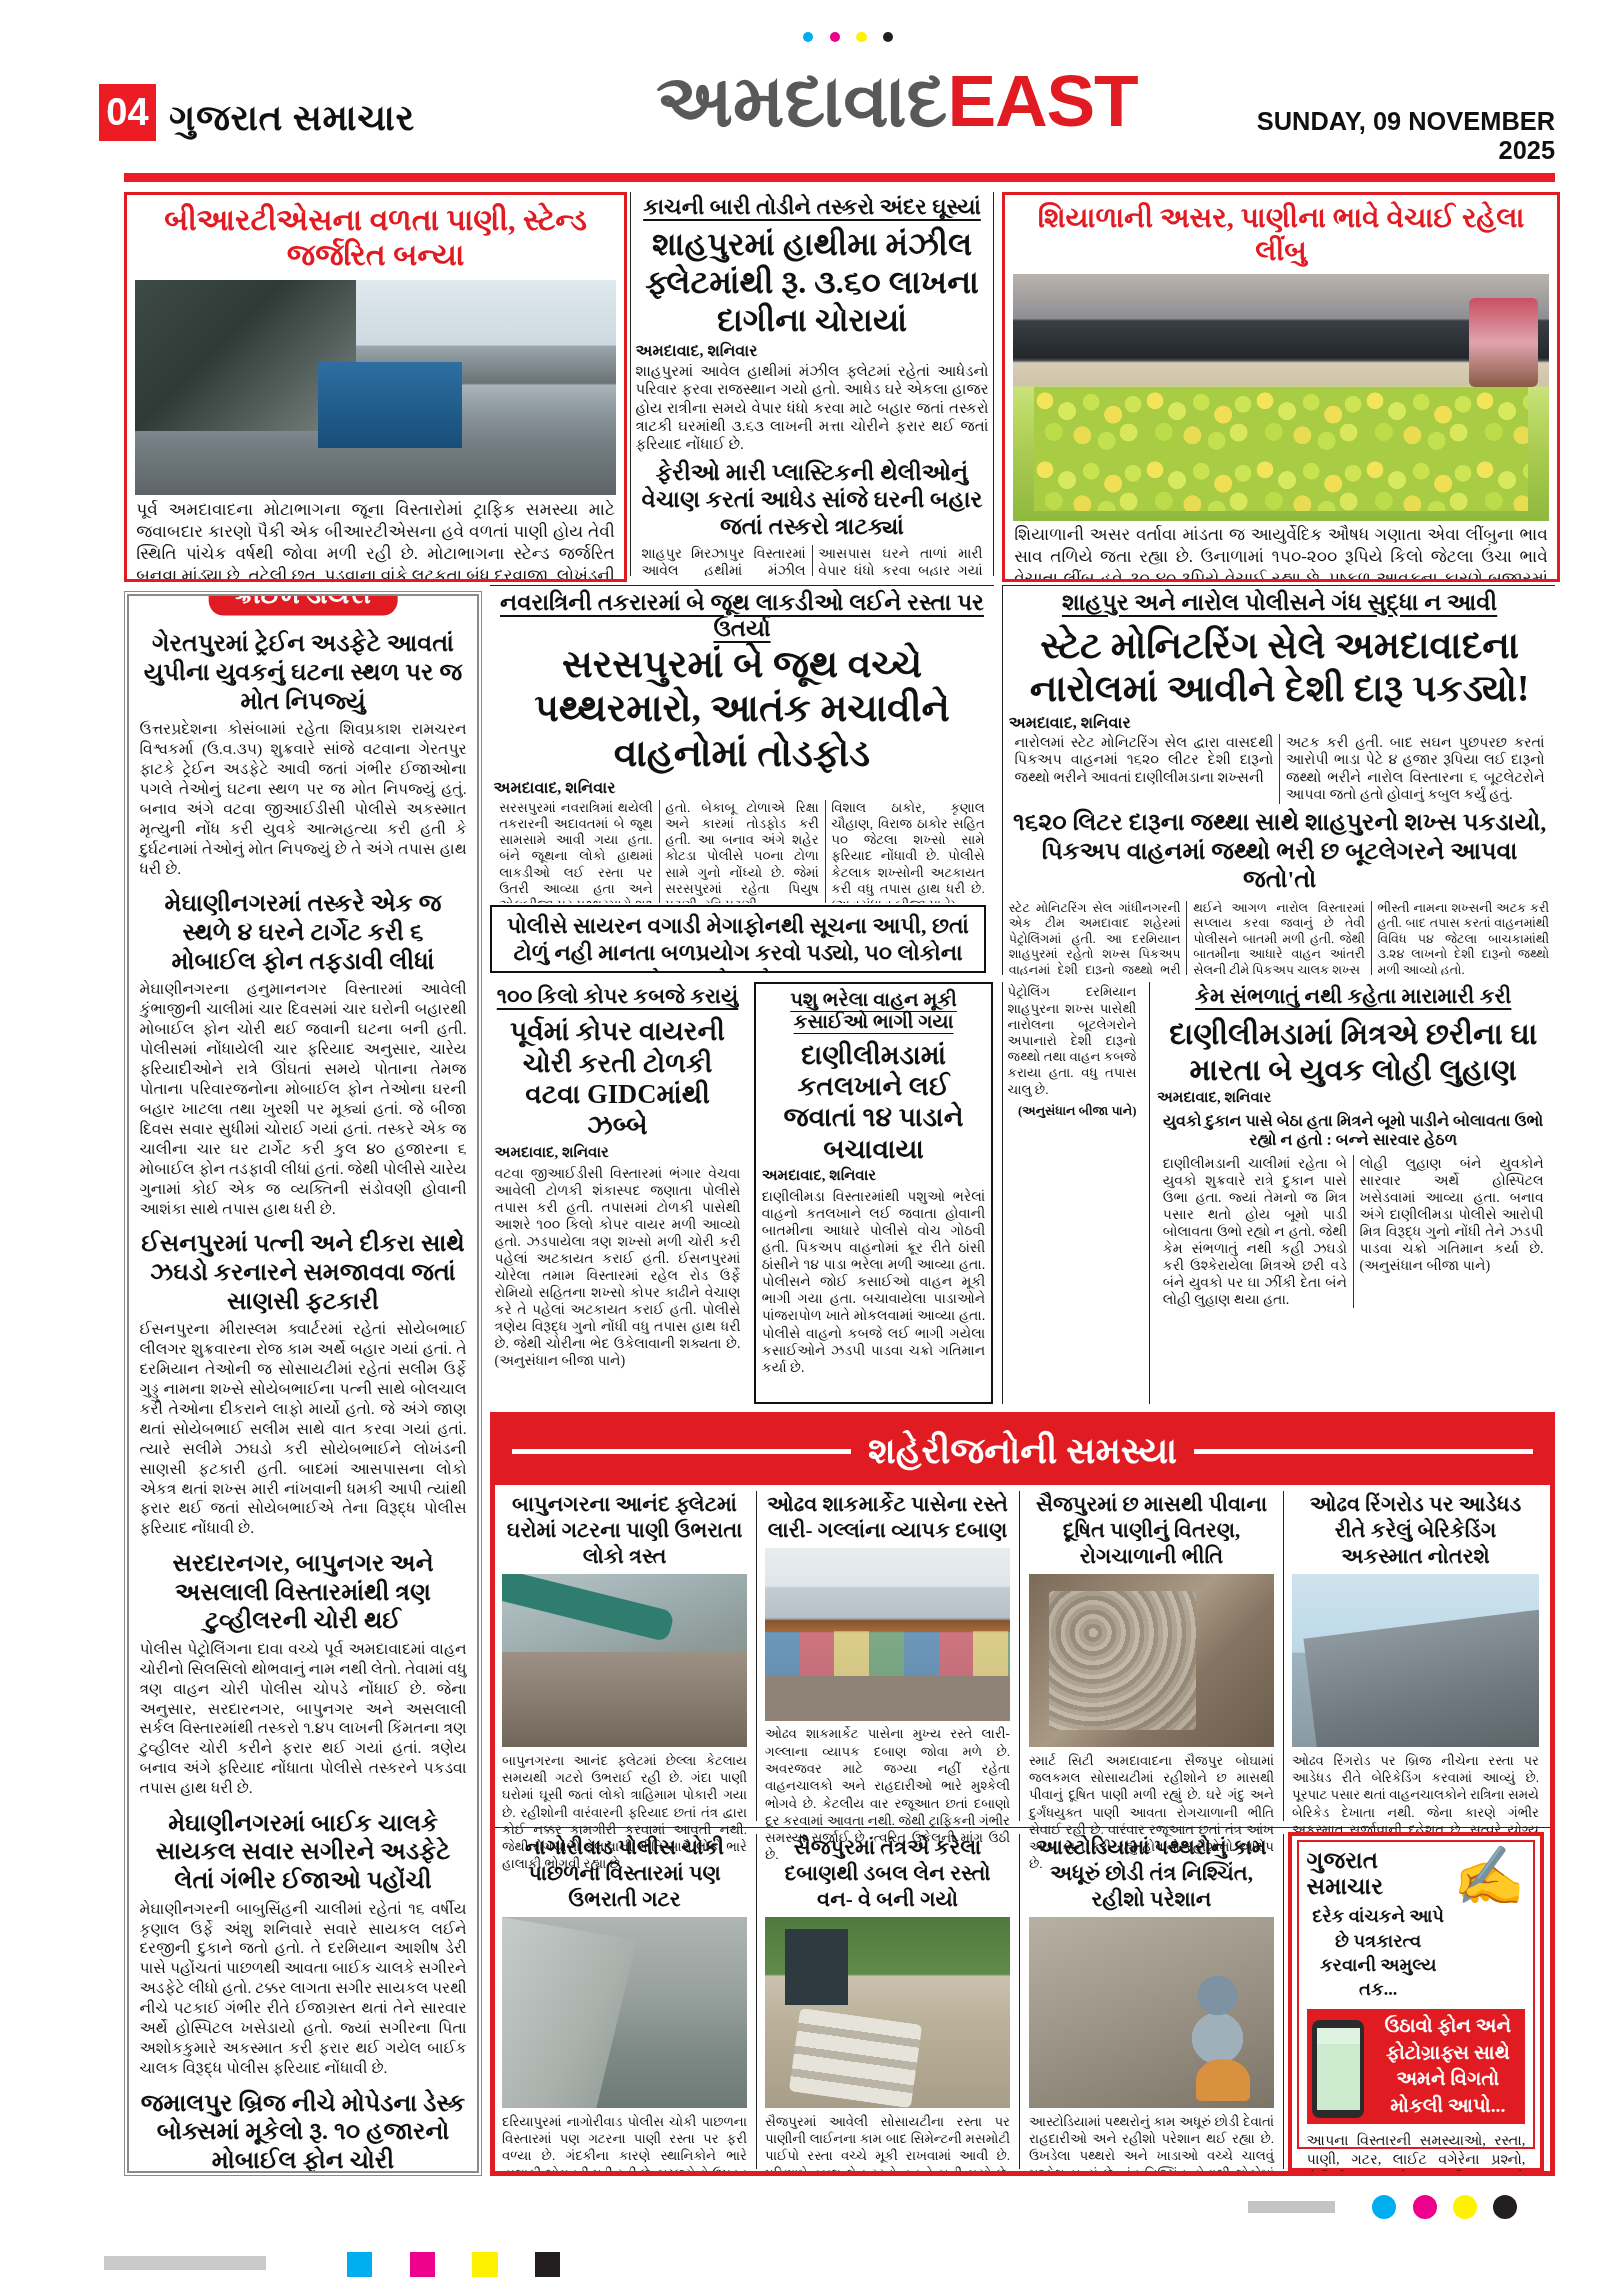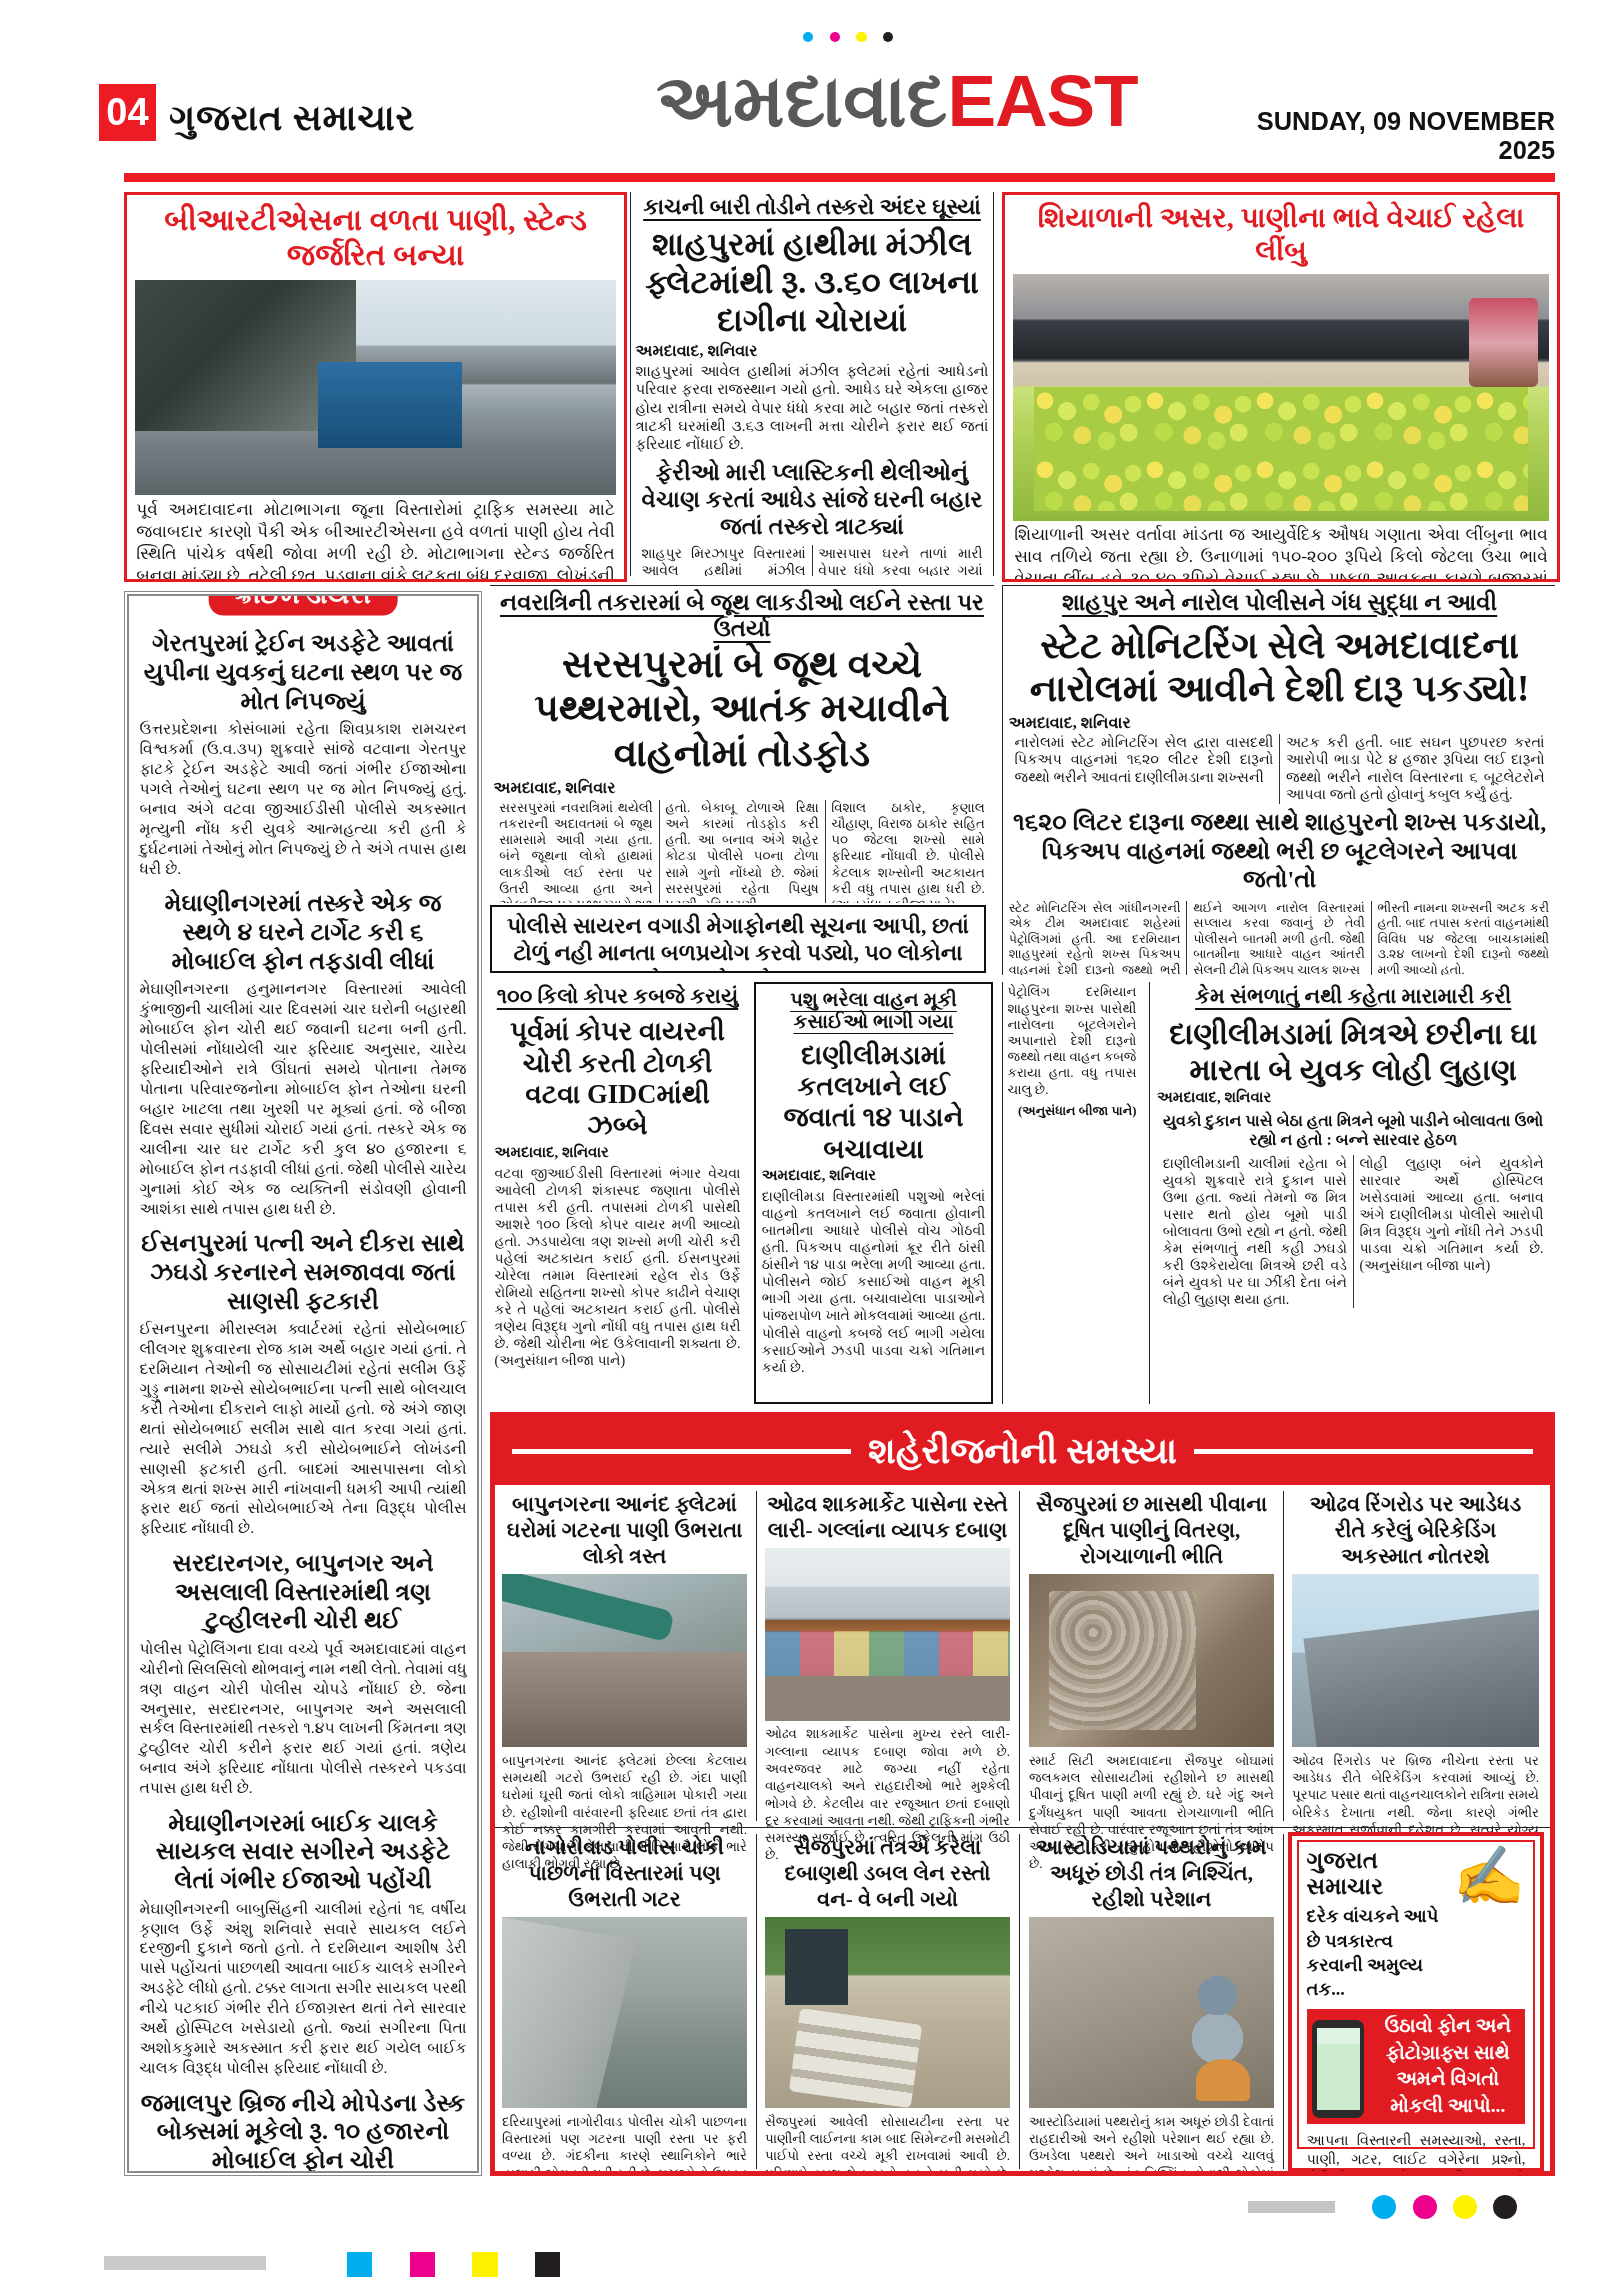--- a/index.html
+++ b/index.html
@@ -84,21 +84,21 @@
   .ph-pipes:before{content:"";position:absolute;left:12%;top:52%;width:50%;height:44%;background:repeating-linear-gradient(180deg,#e6e3da 0 15px,#b9b4a6 15px 23px);border-radius:5.8px;transform:rotate(8deg);}
   .ph-pipes:after{content:"";position:absolute;left:8%;top:6%;width:26%;height:40%;background:#2d3a40;}
   .ph-stones{background:linear-gradient(160deg,#b7b0a4 0%,#a49c8e 35%,#8f8779 70%,#7c7466 100%);}
   .ph-stones:before{content:"";position:absolute;right:6%;top:26%;width:34%;height:50%;background:radial-gradient(circle at 50% 30%,#7d93a4 0 19.6px,transparent 20px),radial-gradient(circle at 50% 75%,#9fb0ba 0 25.4px,transparent 26px);}
   .ph-stones:after{content:"";position:absolute;right:10%;bottom:4%;width:22%;height:22%;background:#d9913f;border-radius:50% 50% 10% 10%;}
 
   
   .promo{border:4.6px solid #e11b22;background:#fff;}
   .promo-inner{border:2.3px solid #e11b22;margin:4.6px;padding:5.8px 8px;height:calc(100% - 23px);box-sizing:border-box;}
   .promo-brand{font-weight:bold;font-size:23px;}
-  .promo-tag{font-weight:bold;font-size:18px;line-height:1.35;}
+  .promo-tag{font-weight:bold;font-size:18px;line-height:1.35;text-align:center;}
   .promo-red{background:#e11b22;color:#fff;font-weight:bold;display:flex;align-items:center;}
   .promo-red .txt{font-size:19.6px;line-height:1.35;text-align:center;flex:1;padding:4.6px;}
   .phone{width:52px;height:98px;background:#2b2b2b;border-radius:8px;margin:5.8px;position:relative;flex:0 0 auto;}
   .phone:before{content:"";position:absolute;left:4.6px;top:8px;right:4.6px;bottom:8px;background:linear-gradient(180deg,#dff3e2 0 20%,#cdeccf 20% 100%);}
   .promo-body{font-size:14.4px;line-height:1.34;text-align:justify;}
   .pen{font-size:58px;line-height:1;}
 
   .dot{border-radius:50%;display:inline-block;}
 </style>
 </head>

